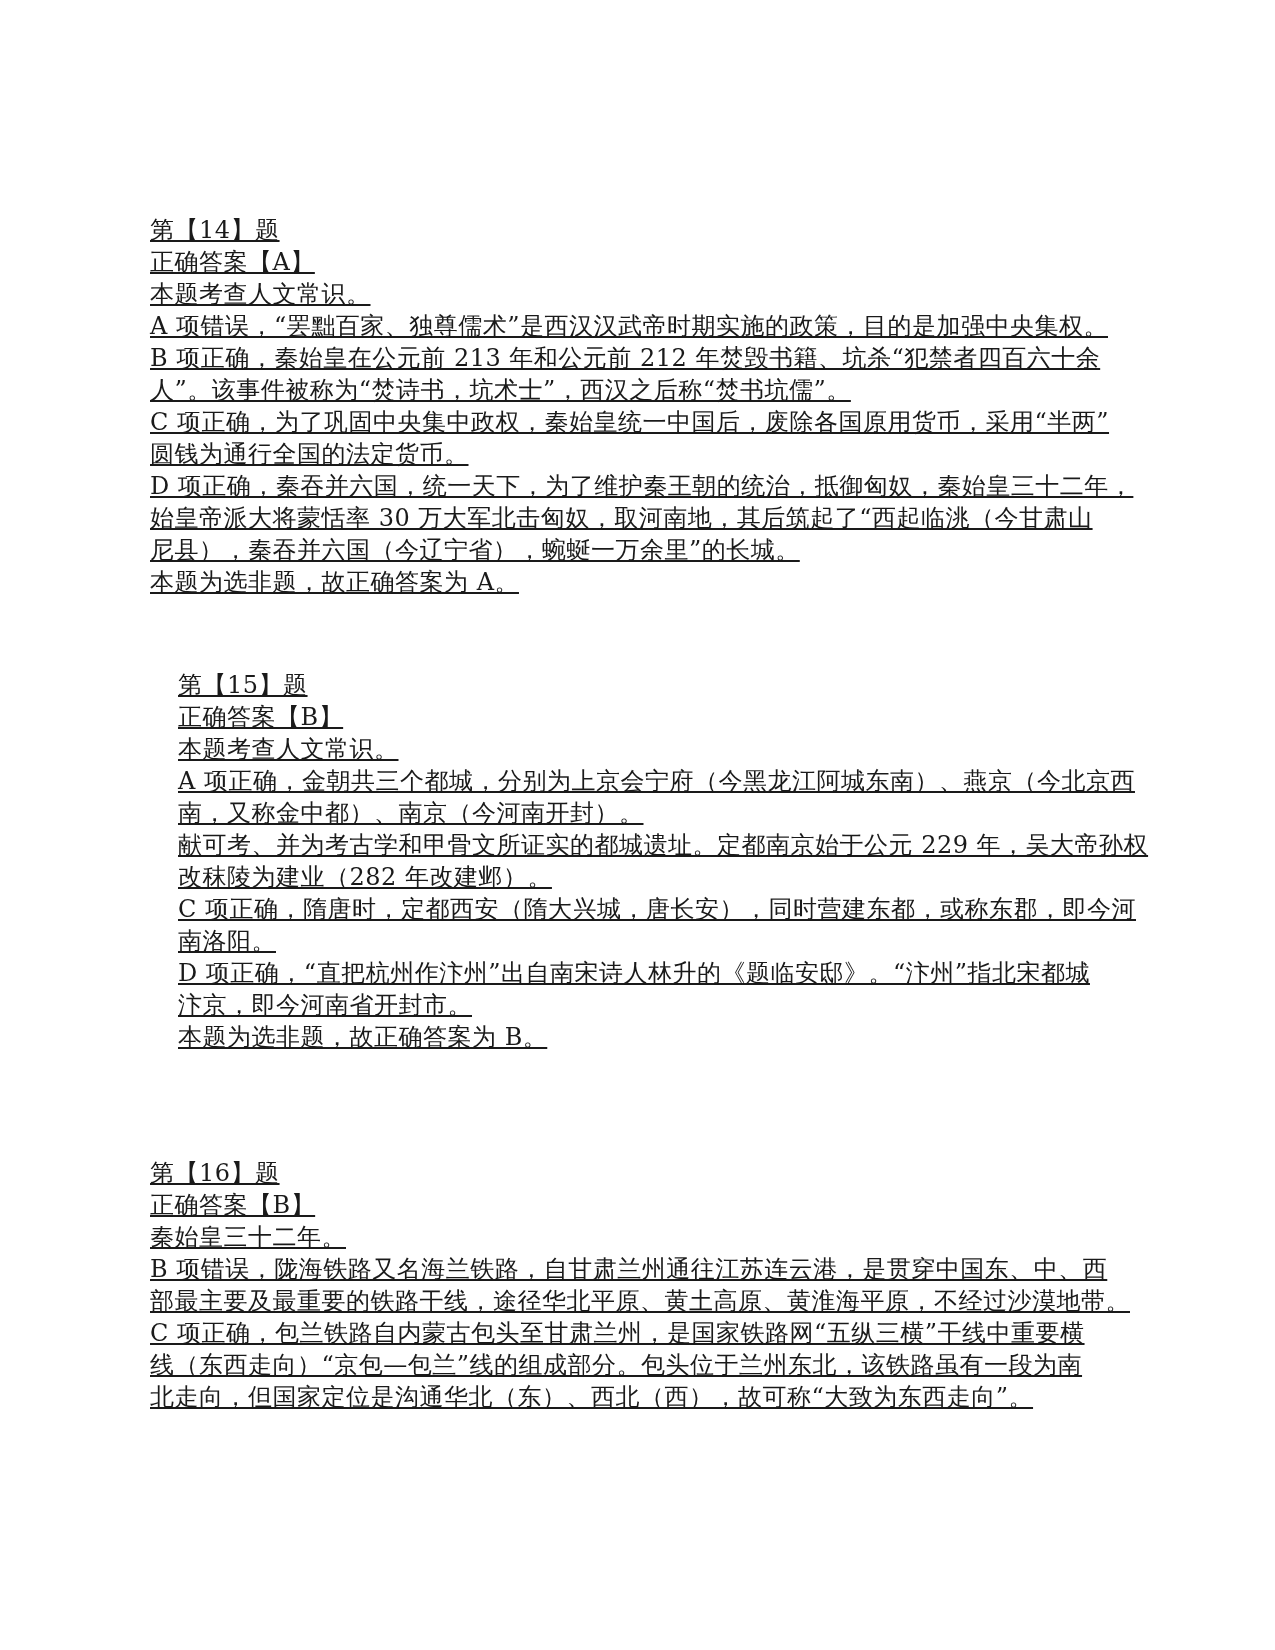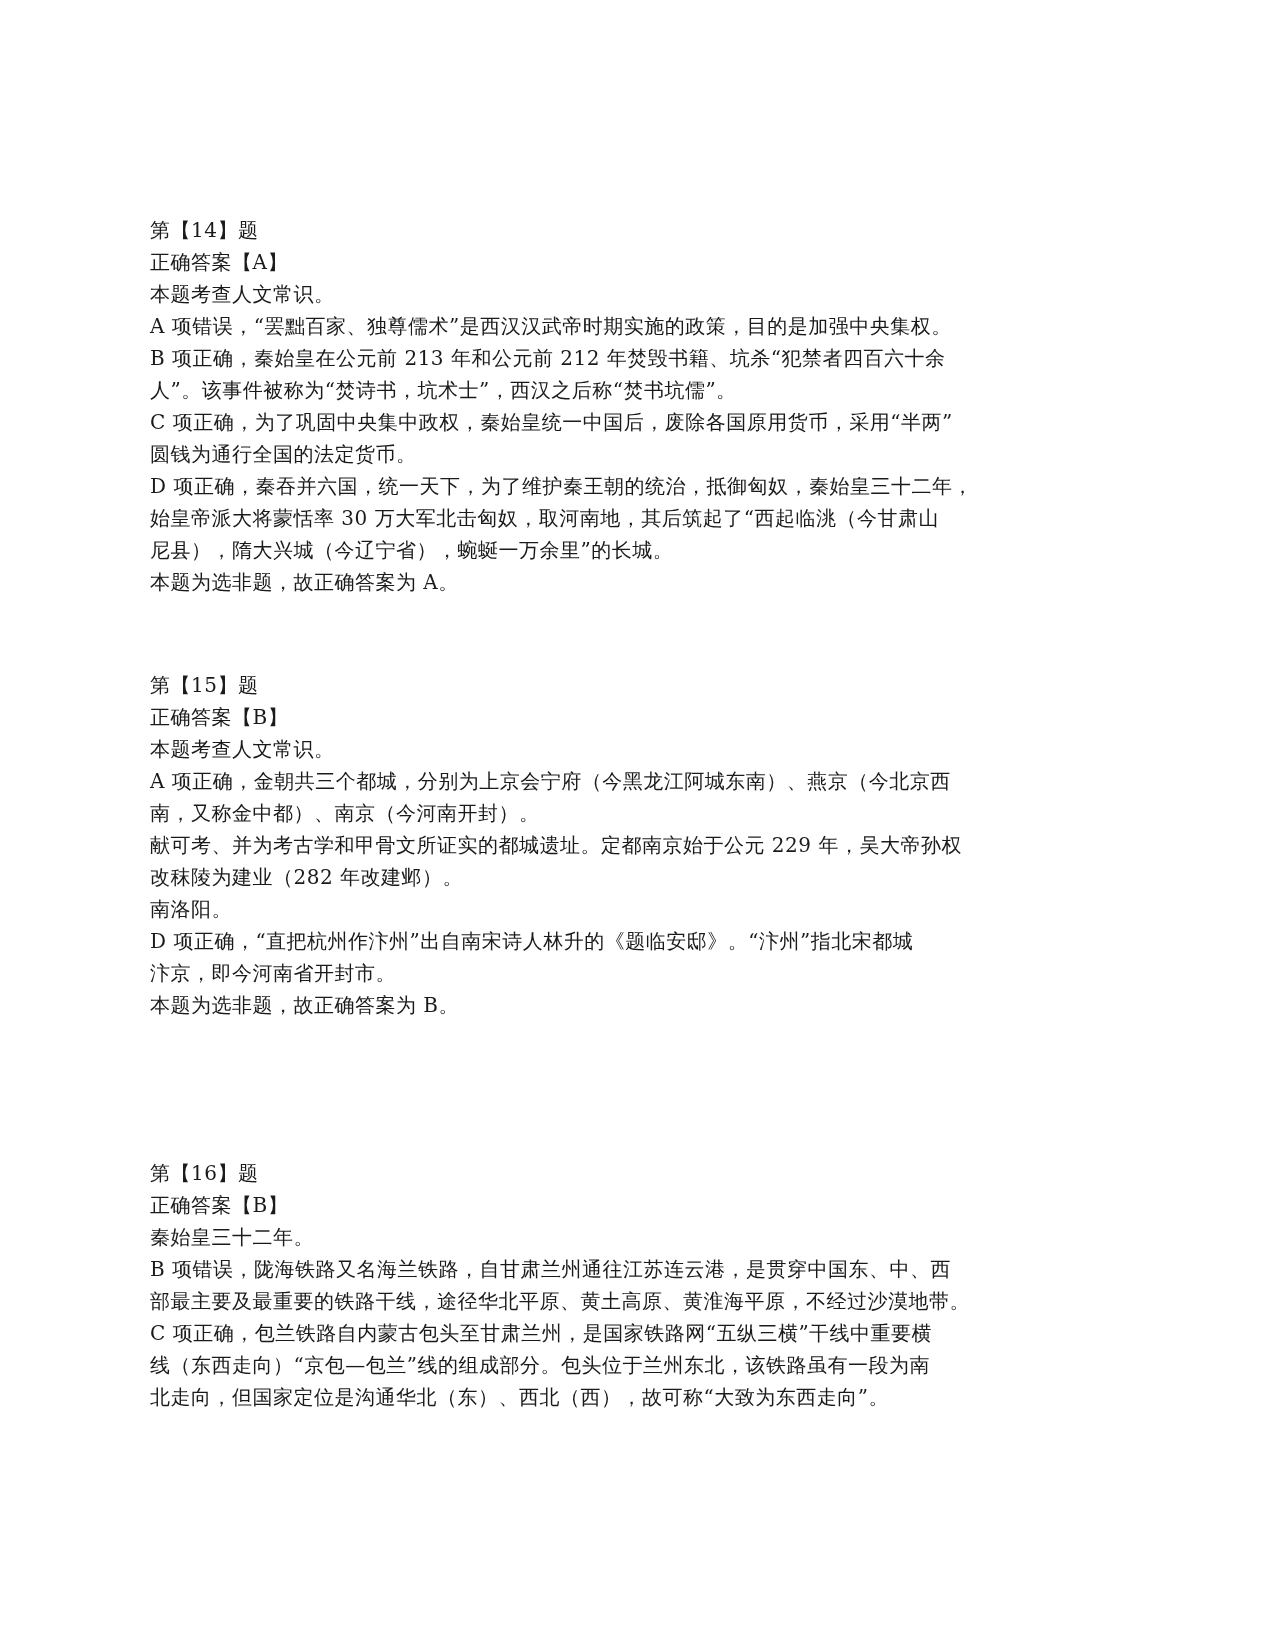--- a/index.html
+++ b/index.html
@@ -22,58 +22,60 @@
     width: 1275px;
     height: 1650px;
     background: #ffffff;
   }
   .section {
     position: absolute;
     left: 150px;
     width: 990px;
   }
   .line {
-    font-size: 20px;
+    font-size: 24px;
     line-height: 32px;
     height: 32px;
     white-space: nowrap;
     letter-spacing: 0.5px;
+    text-decoration: underline;
   }
   #q14 { top: 214px; }
-  #q15 { top: 669px; }
+  #q15 { top: 669px; margin-left: 28px; }
   #q16 { top: 1157px; }
 </style>
 </head>
 <body>
 
 <div class="page">
 
   <div class="section" id="q14">
     <div class="line">第【14】题</div>
     <div class="line">正确答案【A】</div>
     <div class="line">本题考查人文常识。</div>
     <div class="line">A 项错误，“罢黜百家、独尊儒术”是西汉汉武帝时期实施的政策，目的是加强中央集权。</div>
     <div class="line">B 项正确，秦始皇在公元前 213 年和公元前 212 年焚毁书籍、坑杀“犯禁者四百六十余</div>
     <div class="line">人”。该事件被称为“焚诗书，坑术士”，西汉之后称“焚书坑儒”。</div>
     <div class="line">C 项正确，为了巩固中央集中政权，秦始皇统一中国后，废除各国原用货币，采用“半两”</div>
     <div class="line">圆钱为通行全国的法定货币。</div>
     <div class="line">D 项正确，秦吞并六国，统一天下，为了维护秦王朝的统治，抵御匈奴，秦始皇三十二年，</div>
     <div class="line">始皇帝派大将蒙恬率 30 万大军北击匈奴，取河南地，其后筑起了“西起临洮（今甘肃山</div>
-    <div class="line">尼县），隋大兴城（今辽宁省），蜿蜒一万余里”的长城。</div>
+    <div class="line">尼县），秦吞并六国（今辽宁省），蜿蜒一万余里”的长城。</div>
     <div class="line">本题为选非题，故正确答案为 A。</div>
   </div>
 
   <div class="section" id="q15">
     <div class="line">第【15】题</div>
     <div class="line">正确答案【B】</div>
     <div class="line">本题考查人文常识。</div>
     <div class="line">A 项正确，金朝共三个都城，分别为上京会宁府（今黑龙江阿城东南）、燕京（今北京西</div>
     <div class="line">南，又称金中都）、南京（今河南开封）。</div>
     <div class="line">献可考、并为考古学和甲骨文所证实的都城遗址。定都南京始于公元 229 年，吴大帝孙权</div>
     <div class="line">改秣陵为建业（282 年改建邺）。</div>
+    <div class="line">C 项正确，隋唐时，定都西安（隋大兴城，唐长安），同时营建东都，或称东郡，即今河</div>
     <div class="line">南洛阳。</div>
     <div class="line">D 项正确，“直把杭州作汴州”出自南宋诗人林升的《题临安邸》。“汴州”指北宋都城</div>
     <div class="line">汴京，即今河南省开封市。</div>
     <div class="line">本题为选非题，故正确答案为 B。</div>
   </div>
 
   <div class="section" id="q16">
     <div class="line">第【16】题</div>
     <div class="line">正确答案【B】</div>
     <div class="line">秦始皇三十二年。</div>

